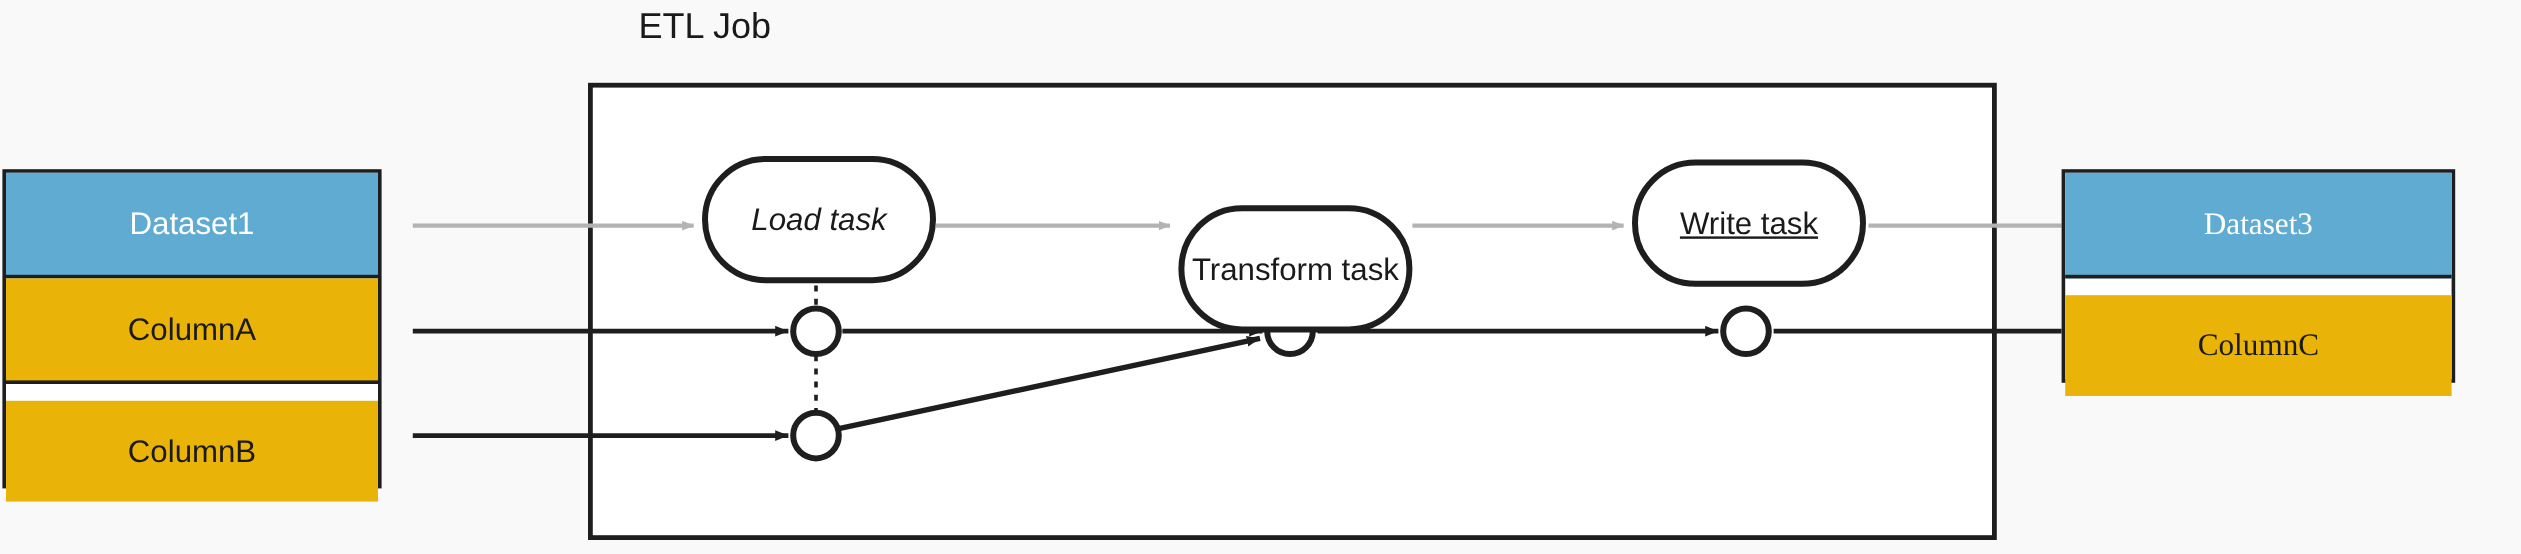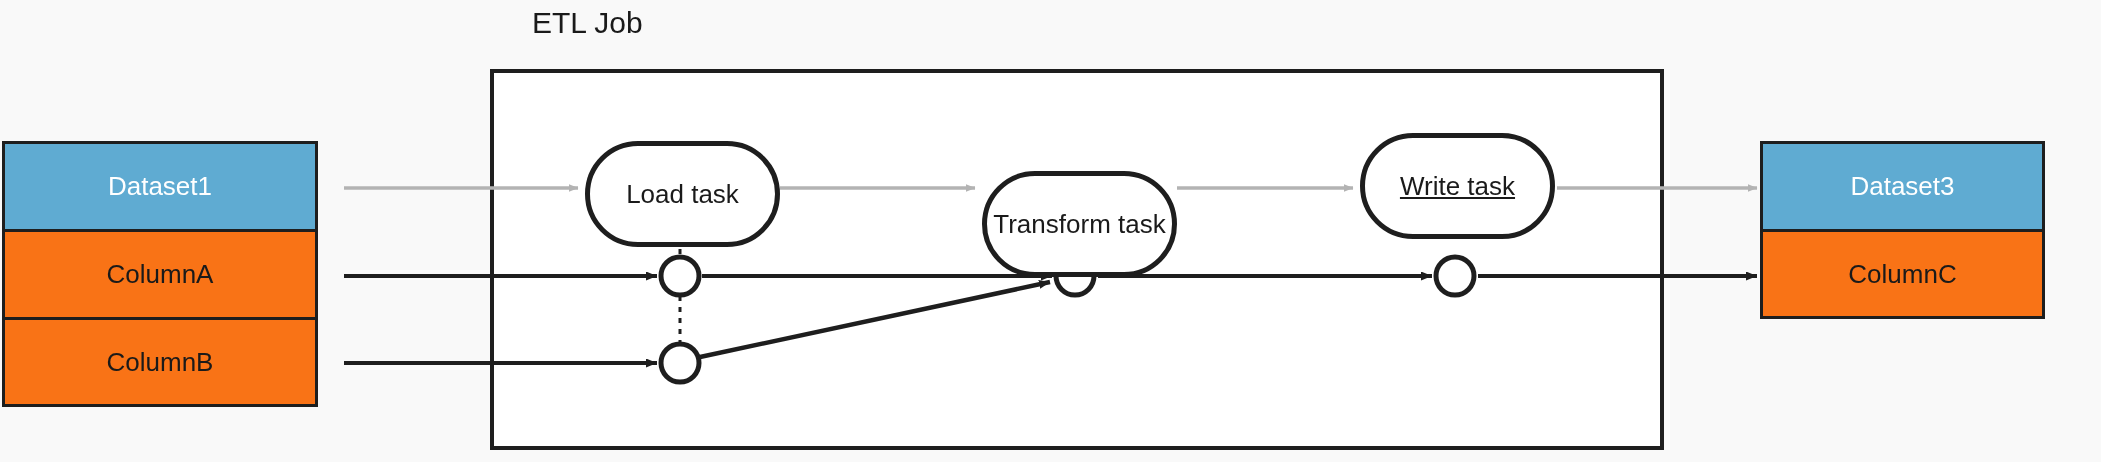--- a/index.html
+++ b/index.html
@@ -52,26 +52,27 @@
     font-size: 26px;
     color: #1a1a1a;
     white-space: nowrap;
   }
   .ds-row.header {
     background: #5fabd2;
     color: #ffffff;
     border-bottom: 3px solid #1e1e1e;
   }
   .ds-row.field {
-    background: #f97316;
+    background: #eab308;
     border-bottom: 3px solid #1e1e1e;
     text-align: right;
   }
   .ds-row.field.last {
     border-bottom: none;
+    margin-top: 14px;
   }
 
   
   .task-node {
     position: absolute;
     z-index: 3;
     box-sizing: border-box;
     border: 5px solid #1e1e1e;
     border-radius: 56px;
     background: #ffffff;
@@ -126,26 +127,26 @@
     <circle cx="1075" cy="276" r="19" fill="#ffffff" stroke="#1e1e1e" stroke-width="5"></circle>
     <circle cx="1455" cy="276" r="19" fill="#ffffff" stroke="#1e1e1e" stroke-width="5"></circle>
   </svg>
 
   <div class="ds-table" style="left:2px; top:141px; width:316px; height:266px;">
     <div class="ds-row header" style="height:88px;">Dataset1</div>
     <div class="ds-row field" style="height:88px;">ColumnA</div>
     <div class="ds-row field last" style="height:84px;">ColumnB</div>
   </div>
 
-  <div class="ds-table" style="left:1760px; top:141px; width:285px; height:178px;">
+  <div class="ds-table" style="left:1718px; top:141px; width:328px; height:178px;font-family:Liberation Serif, serif;">
     <div class="ds-row header" style="height:88px;">Dataset3</div>
     <div class="ds-row field last" style="height:84px;">ColumnC</div>
   </div>
 
-  <div class="task-node" style="left:585px; top:141px; width:195px; height:106px;">
+  <div class="task-node" style="left:585px; top:130px; width:195px; height:106px;font-style:italic;">
     <span>Load task</span>
   </div>
   <div class="task-node" style="left:982px; top:133px; width:195px; height:106px;margin-top:38px;">
     <span>Transform task</span>
   </div>
   <div class="task-node" style="left:1360px; top:133px; width:195px; height:106px;text-decoration:underline;">
     <span>Write task</span>
   </div>
 
 </div>

